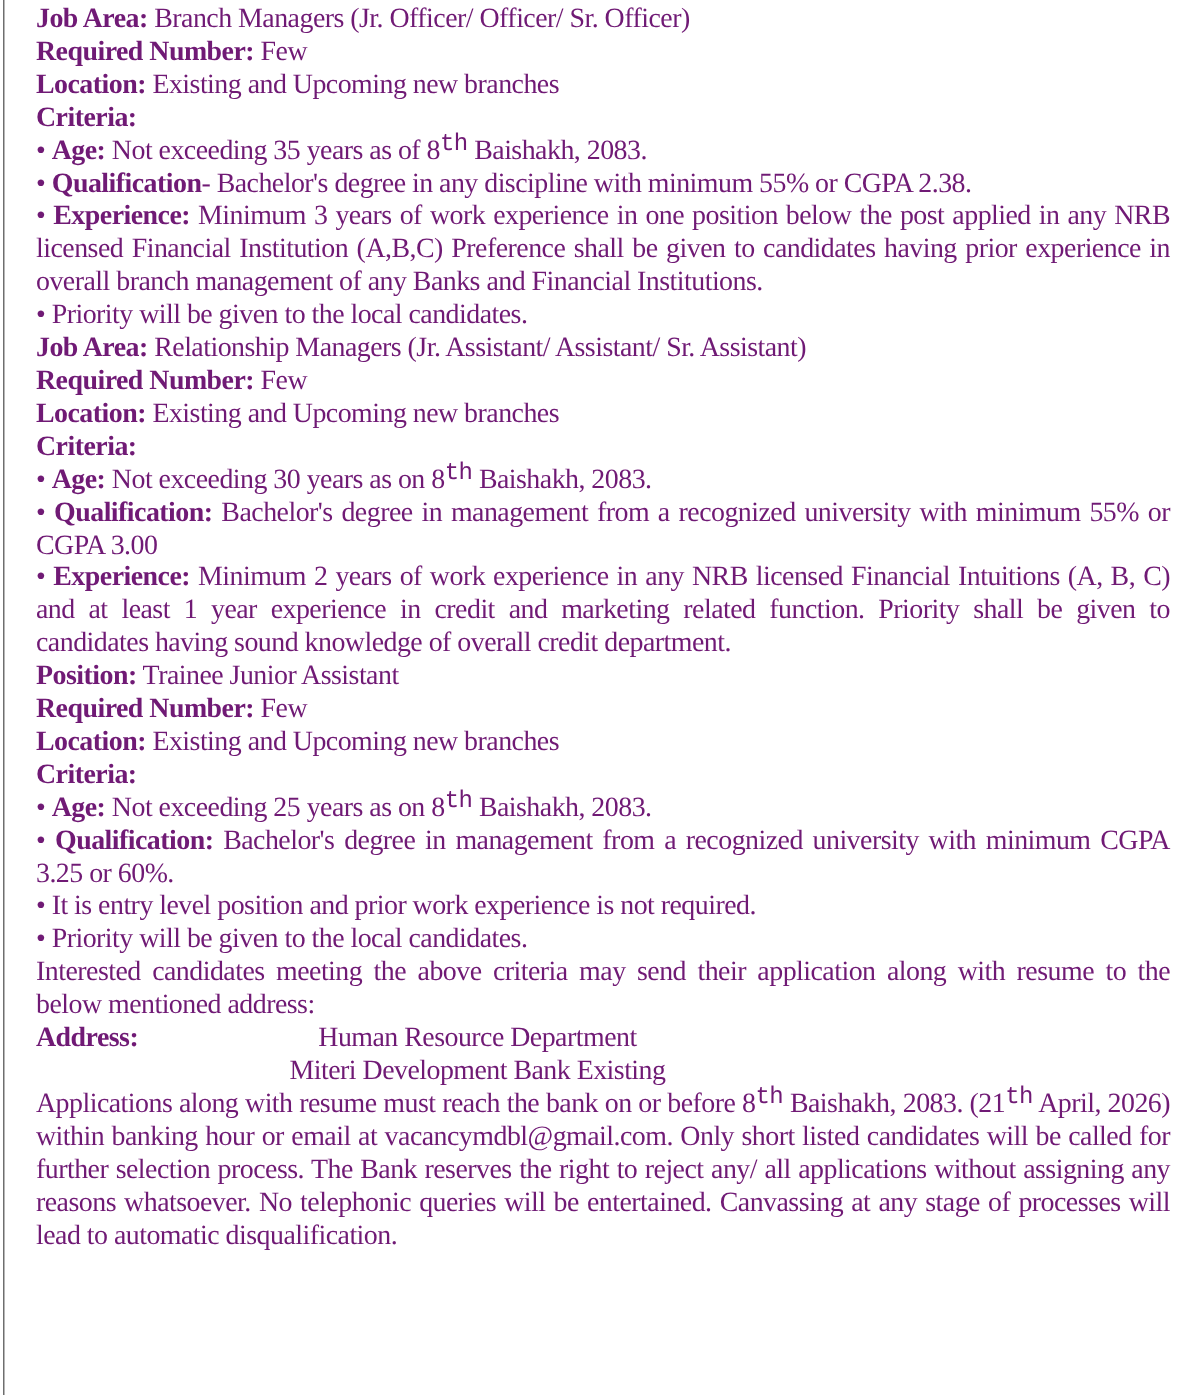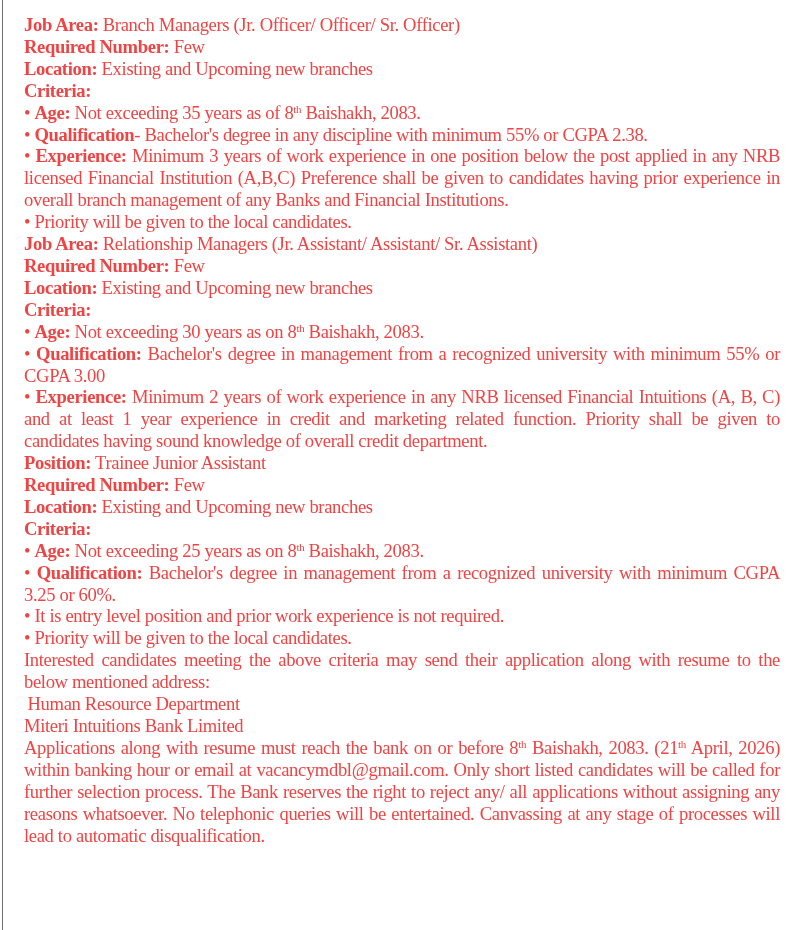--- a/index.html
+++ b/index.html
@@ -2,29 +2,29 @@
 <html><head>
   <meta charset="utf-8">
   <style>
     html, body { margin: 0; padding: 0; background: #ffffff; }
     body { width: 800px; height: 930px; overflow: hidden; position: relative; }
     .frame {
       position: absolute; left: 2px; top: 0; bottom: 0; width: 0;
       border-left: 1.5px solid #6e6e6e;
     }
     .doc {
-      position: absolute; left: 24px; top: 14px; width: 756px;
+      position: absolute; left: 24px; top: 2px; width: 756px;
       font-family: "Liberation Serif", "DejaVu Serif", serif;
-      font-size: 18.6px; line-height: 21.9px; color: #ef4444;
+      font-size: 18.6px; line-height: 21.9px; color: #701a75;
       letter-spacing: -0.35px;
     }
     .doc p { margin: 0; padding: 0; }
     .just { text-align: justify; text-align-last: left; }
     b { font-weight: bold; }
-    sup { font-size: 11px; line-height: 0; vertical-align: 6px; }
+    sup { font-size: 16px; line-height: 0; vertical-align: 6px; font-family: Liberation Mono, monospace; }
     .addr { display: flex; }
     .addr-label { width: 169px; flex: none; font-weight: bold; }
     .addr-lines { display: flex; flex-direction: column; align-items: center; }
   </style>
 </head>
 <body>
 
 <div class="frame"></div>
 
 <div class="doc">
@@ -57,21 +57,22 @@
     <p><b>Criteria:</b></p>
     <p><span>•</span> <b>Age:</b> <span>Not exceeding 25 years as on 8</span><sup>th</sup><span> Baishakh, 2083.</span></p>
     <p class="just"><span>•</span> <b>Qualification:</b><span> Bachelor's degree in management from a recognized university with minimum CGPA 3.25 or 60%.</span></p>
     <p>• It is entry level position and prior work experience is not required.</p>
     <p>• Priority will be given to the local candidates.</p>
   </div>
 
   <p class="just">Interested candidates meeting the above criteria may send their application along with resume to the below mentioned address:</p>
 
   <div class="addr">
+    <span class="addr-label">Address:</span>
     <div class="addr-lines">
       <span>Human Resource Department</span>
-      <span>Miteri Intuitions Bank Limited</span>
+      <span>Miteri Development Bank Existing</span>
     </div>
   </div>
 
   <p class="just"><span>Applications along with resume must reach the bank on or before 8</span><sup>th</sup><span> Baishakh, 2083. (21</span><sup>th</sup><span> April, 2026) within banking hour or email at </span><span>vacancymdbl@gmail.com</span><span>. Only short listed candidates will be called for further selection process. The Bank reserves the right to reject any/ all applications without assigning any reasons whatsoever. No telephonic queries will be entertained. Canvassing at any stage of processes will lead to automatic disqualification.</span></p>
 
 </div>
 
 </body></html>

